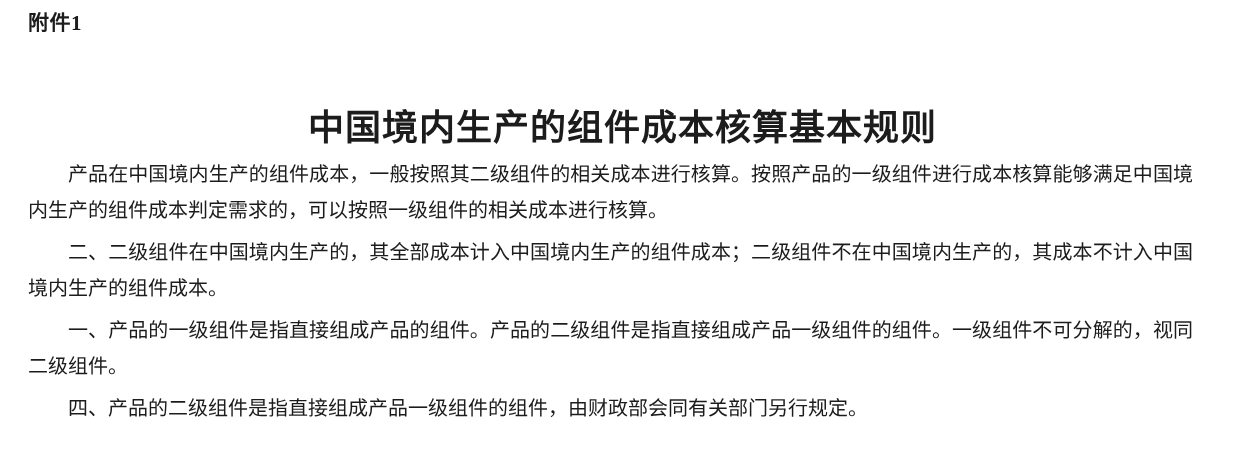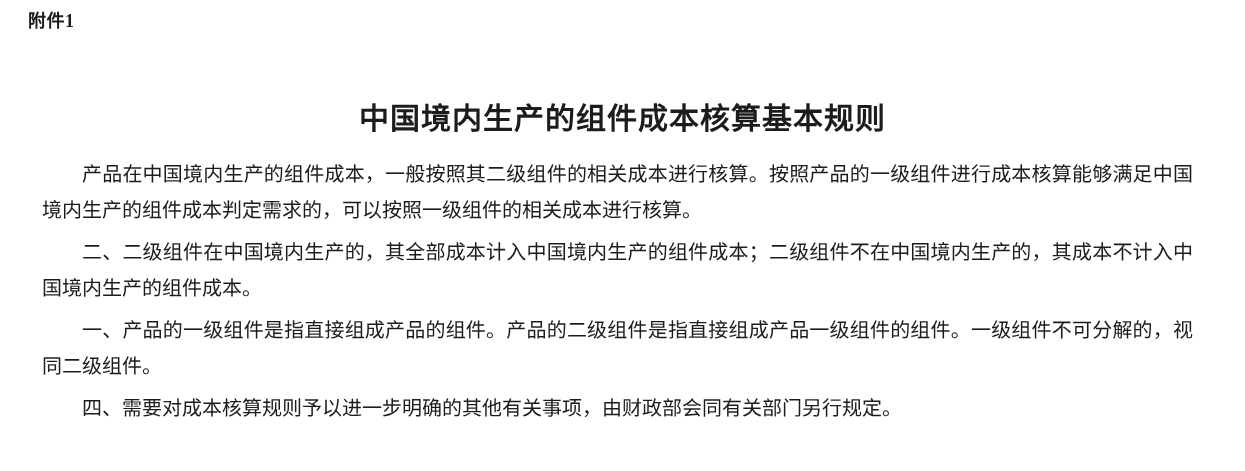--- a/index.html
+++ b/index.html
@@ -13,54 +13,54 @@
     width: 1245px;
     height: 471px;
     overflow: hidden;
     font-family: "Liberation Serif", "DejaVu Serif", serif;
     color: #1c1c1c;
   }
   .attachment-label {
     position: absolute;
     top: 6px;
     left: 28px;
-    font-size: 18px;
+    font-size: 21px;
     font-weight: bold;
     letter-spacing: 0.5px;
   }
   .doc-title {
     position: absolute;
     top: 74px;
     left: 0;
     width: 100%;
     text-align: center;
-    font-size: 30px;
+    font-size: 36px;
     font-weight: bold;
     letter-spacing: 1px;
   }
   .doc-body {
     position: absolute;
     top: 156px;
     left: 28px;
     right: 52px;
     font-size: 20px;
     line-height: 36px;
     text-align: justify;
     text-justify: inter-ideograph;
   }
   .doc-body p {
-    margin: 0 0 6px 14px;
+    margin: 0 0 6px 0;
     text-indent: 2em;
   }
 </style>
 </head>
 <body style="color: rgb(28, 28, 28); background: rgb(255, 255, 255);">
 
 <div class="attachment-label">附件1</div>
 
 <h1 class="doc-title">中国境内生产的组件成本核算基本规则</h1>
 
 <div class="doc-body">
   <p>产品在中国境内生产的组件成本，一般按照其二级组件的相关成本进行核算。按照产品的一级组件进行成本核算能够满足中国境内生产的组件成本判定需求的，可以按照一级组件的相关成本进行核算。</p>
   <p>二、二级组件在中国境内生产的，其全部成本计入中国境内生产的组件成本；二级组件不在中国境内生产的，其成本不计入中国境内生产的组件成本。</p>
   <p>一、产品的一级组件是指直接组成产品的组件。产品的二级组件是指直接组成产品一级组件的组件。一级组件不可分解的，视同二级组件。</p>
-  <p>四、需要对成本核算规则予以进一步明确的其他有关事项，由财政部会同有关部门另行规定。</p>
+  <p>四、产品的二级组件是指直接组成产品一级组件的组件，由财政部会同有关部门另行规定。</p>
 </div>
 
 </body></html>

